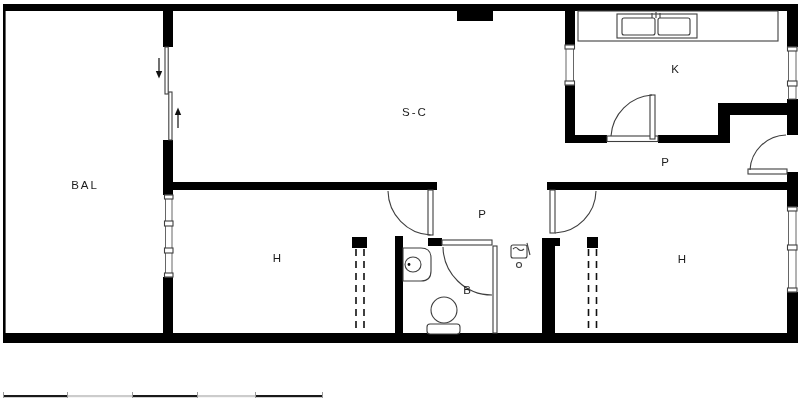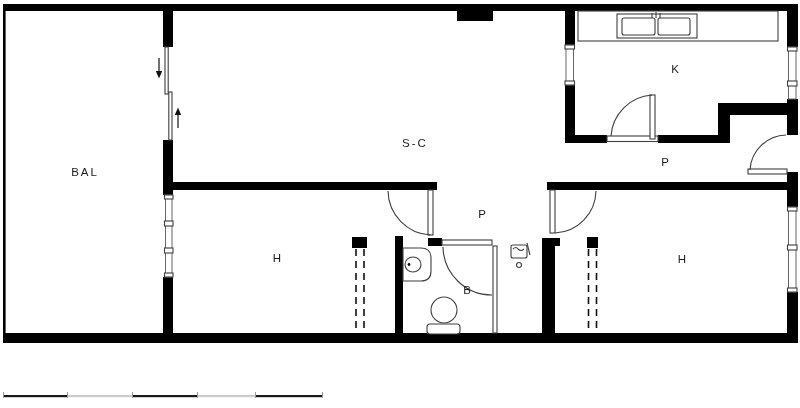--- a/index.html
+++ b/index.html
@@ -158,21 +158,21 @@
     <rect class="scale-dark" x="255" y="395" width="68" height="2.2"></rect>
     <rect class="tick" x="3" y="392" width="1" height="6"></rect>
     <rect class="tick" x="67" y="392" width="1" height="6"></rect>
     <rect class="tick" x="132" y="392" width="1" height="6"></rect>
     <rect class="tick" x="197" y="392" width="1" height="6"></rect>
     <rect class="tick" x="255" y="392" width="1" height="6"></rect>
     <rect class="tick" x="322" y="392" width="1" height="6"></rect>
   </g>
 </svg>
 
-  <div class="room-label" style="left:85px;top:172px;">BAL</div>
-  <div class="room-label" style="left:415px;top:112px;margin-top:31px;">S-C</div>
+  <div class="room-label" style="left:85px;top:185px;">BAL</div>
+  <div class="room-label" style="left:415px;top:112px;">S-C</div>
   <div class="room-label" style="left:676px;top:69px;">K</div>
   <div class="room-label" style="left:666px;top:162px;">P</div>
   <div class="room-label" style="left:483px;top:214px;">P</div>
   <div class="room-label" style="left:278px;top:258px;">H</div>
   <div class="room-label" style="left:683px;top:259px;">H</div>
   <div class="room-label" style="left:468px;top:290px;">B</div>
 </div>
 
 </body></html>

